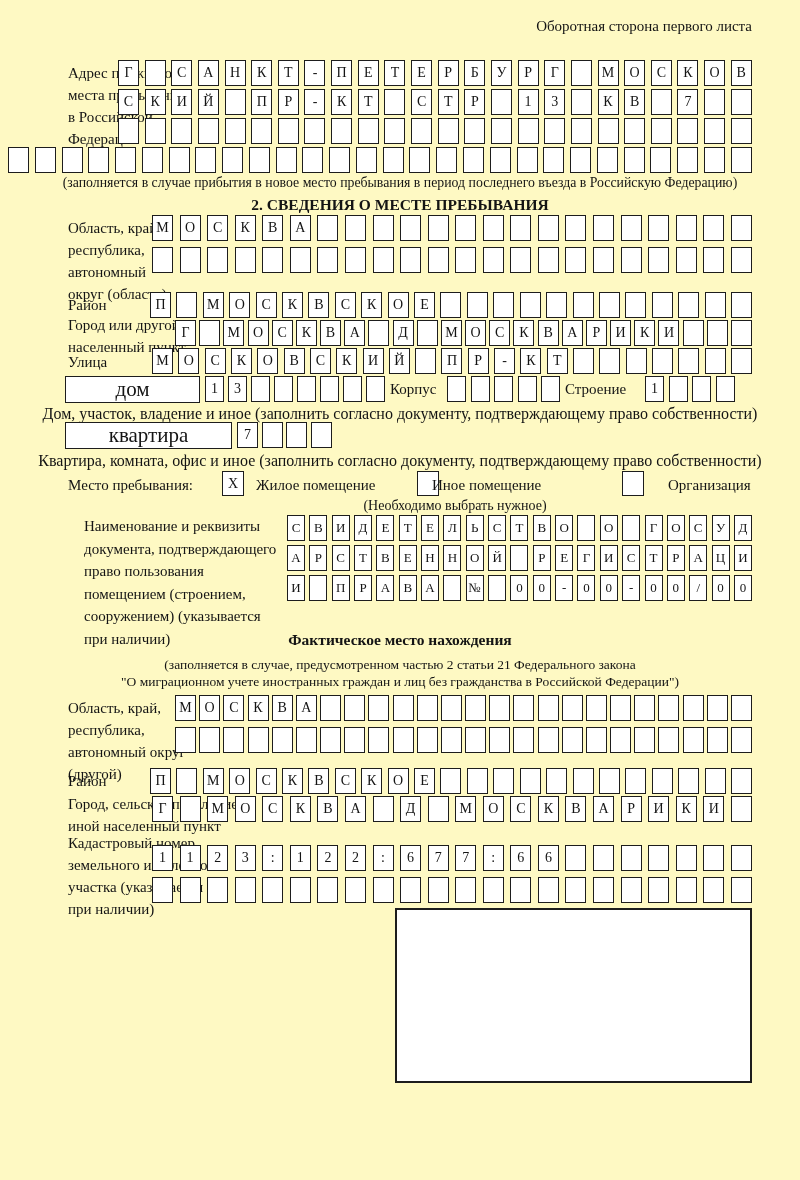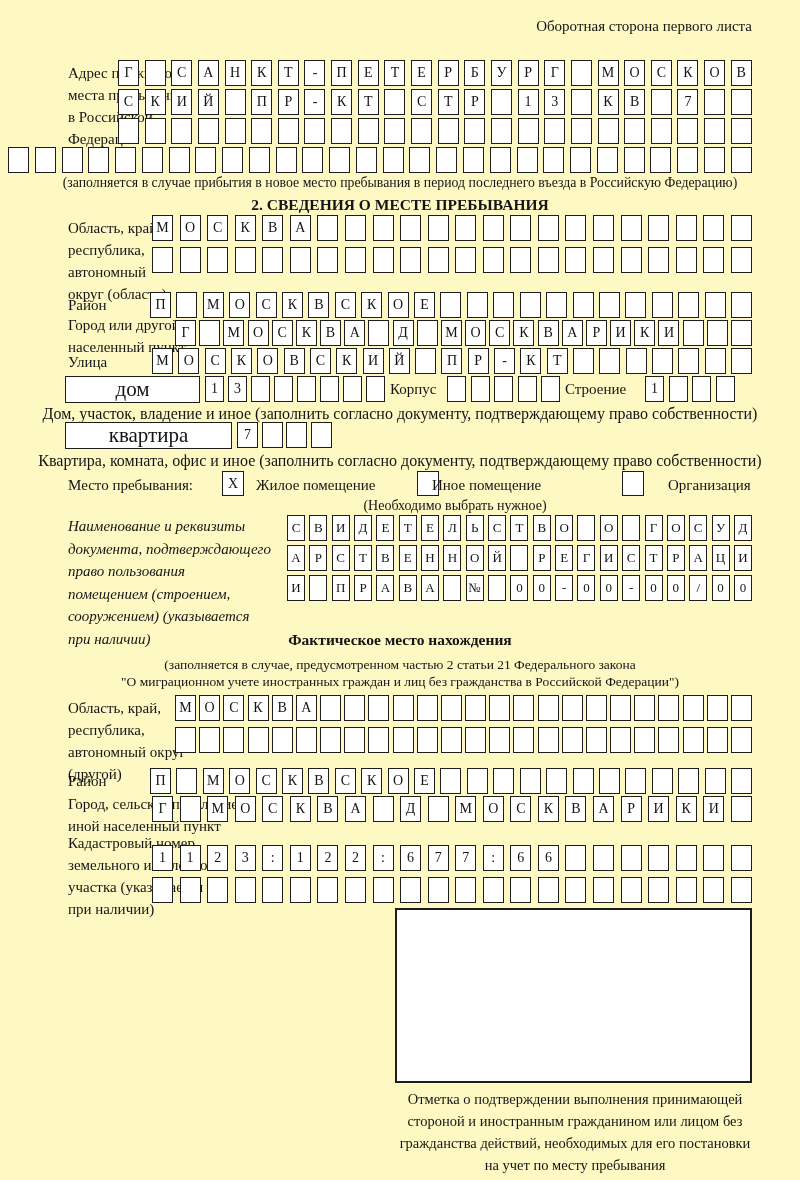--- a/index.html
+++ b/index.html
@@ -344,21 +344,21 @@
   <span class="abs checkbox" style="left:417px;top:471px;"></span>
   <div class="abs lbl" style="left:432px;top:474px;">
     <span>Иное помещение</span>
   </div>
   <span class="abs checkbox" style="left:622px;top:471px;"></span>
   <div class="abs lbl" style="left:668px;top:474px;">
     <span>Организация</span>
   </div>
   <div class="abs caption" style="left:110px;top:498px;width:690px;font-size:14px;">(Необходимо выбрать нужное)</div>
 
-  <div class="abs lbl" style="left:68px;top:515px;line-height:22.5px;font-style:italic;">
+  <div class="abs lbl" style="left:84px;top:515px;line-height:22.5px;">
     <span>Наименование и реквизиты</span>
     <span>документа, подтверждающего</span>
     <span>право пользования</span>
     <span>помещением (строением,</span>
     <span>сооружением) (указывается</span>
     <span>при наличии)</span>
   </div>
   <div class="abs grid-row cw18" style="left:287px;top:515px;width:465px;">
       <span class="cell">С</span>
       <span class="cell">В</span>
@@ -599,20 +599,14 @@
       <span class="cell"></span>
       <span class="cell"></span>
       <span class="cell"></span>
       <span class="cell"></span>
       <span class="cell"></span>
       <span class="cell"></span>
       <span class="cell"></span>
     </div>
 
   <div class="abs stampbox" style="left:395px;top:908px;width:357px;height:175px;"></div>
-  <div class="abs cap4" style="left:385px;top:1088px;width:380px;">
-    <span style="display:block;">Отметка о подтверждении выполнения принимающей</span>
-    <span style="display:block;">стороной и иностранным гражданином или лицом без</span>
-    <span style="display:block;">гражданства действий, необходимых для его постановки</span>
-    <span style="display:block;">на учет по месту пребывания</span>
-  </div>
 
 </div>
 
 </body></html>

